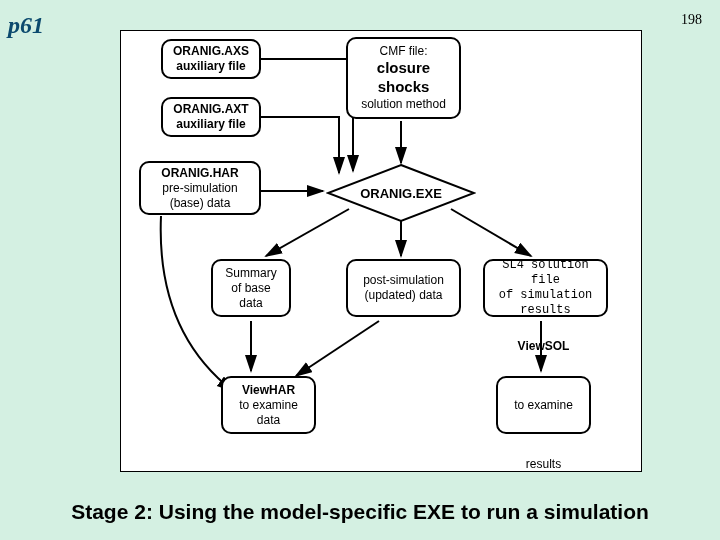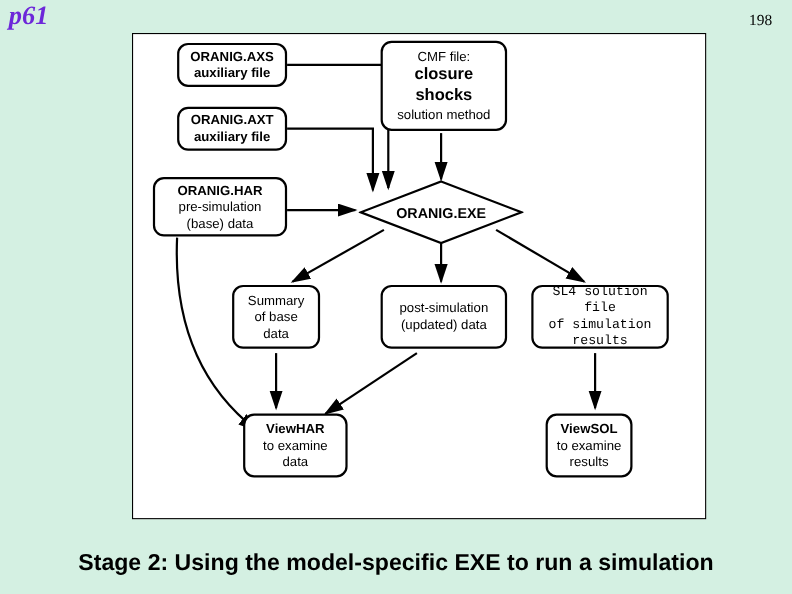--- a/index.html
+++ b/index.html
@@ -7,26 +7,26 @@
     padding: 0;
     width: 720px;
     height: 540px;
     background: #d4f0e2;
     font-family: Arial, sans-serif;
     position: relative;
     overflow: hidden;
   }
   .page-label {
     position: absolute;
-    top: 2px;
+    top: 12px;
     left: 8px;
     font-style: italic;
     font-weight: bold;
     font-size: 24px;
-    color: #6d28d9;
+    color: #0c4a6e;
     font-family: "Times New Roman", serif;
   }
   .page-num {
     position: absolute;
     top: 12px;
     right: 18px;
     font-size: 14px;
     font-family: "Times New Roman", serif;
   }
   .diagram {
@@ -166,21 +166,21 @@
     <div class="sub">of simulation</div>
     <div class="sub">results</div>
   </div>
 
   <div class="box" style="left:100px; top:345px; width:95px; height:58px;">
     <div>ViewHAR</div>
     <div class="sub">to examine</div>
     <div class="sub">data</div>
   </div>
 
-  <div class="box" style="left:375px; top:345px; width:79px; height:58px;">
+  <div class="box" style="left:375px; top:345px; width:95px; height:58px;gap:44px;">
     <div>ViewSOL</div>
     <div class="sub">to examine</div>
     <div class="sub">results</div>
   </div>
 
 </div>
 
 <div class="caption">Stage 2: Using the model-specific EXE to run a simulation</div>
 
 </body></html>

